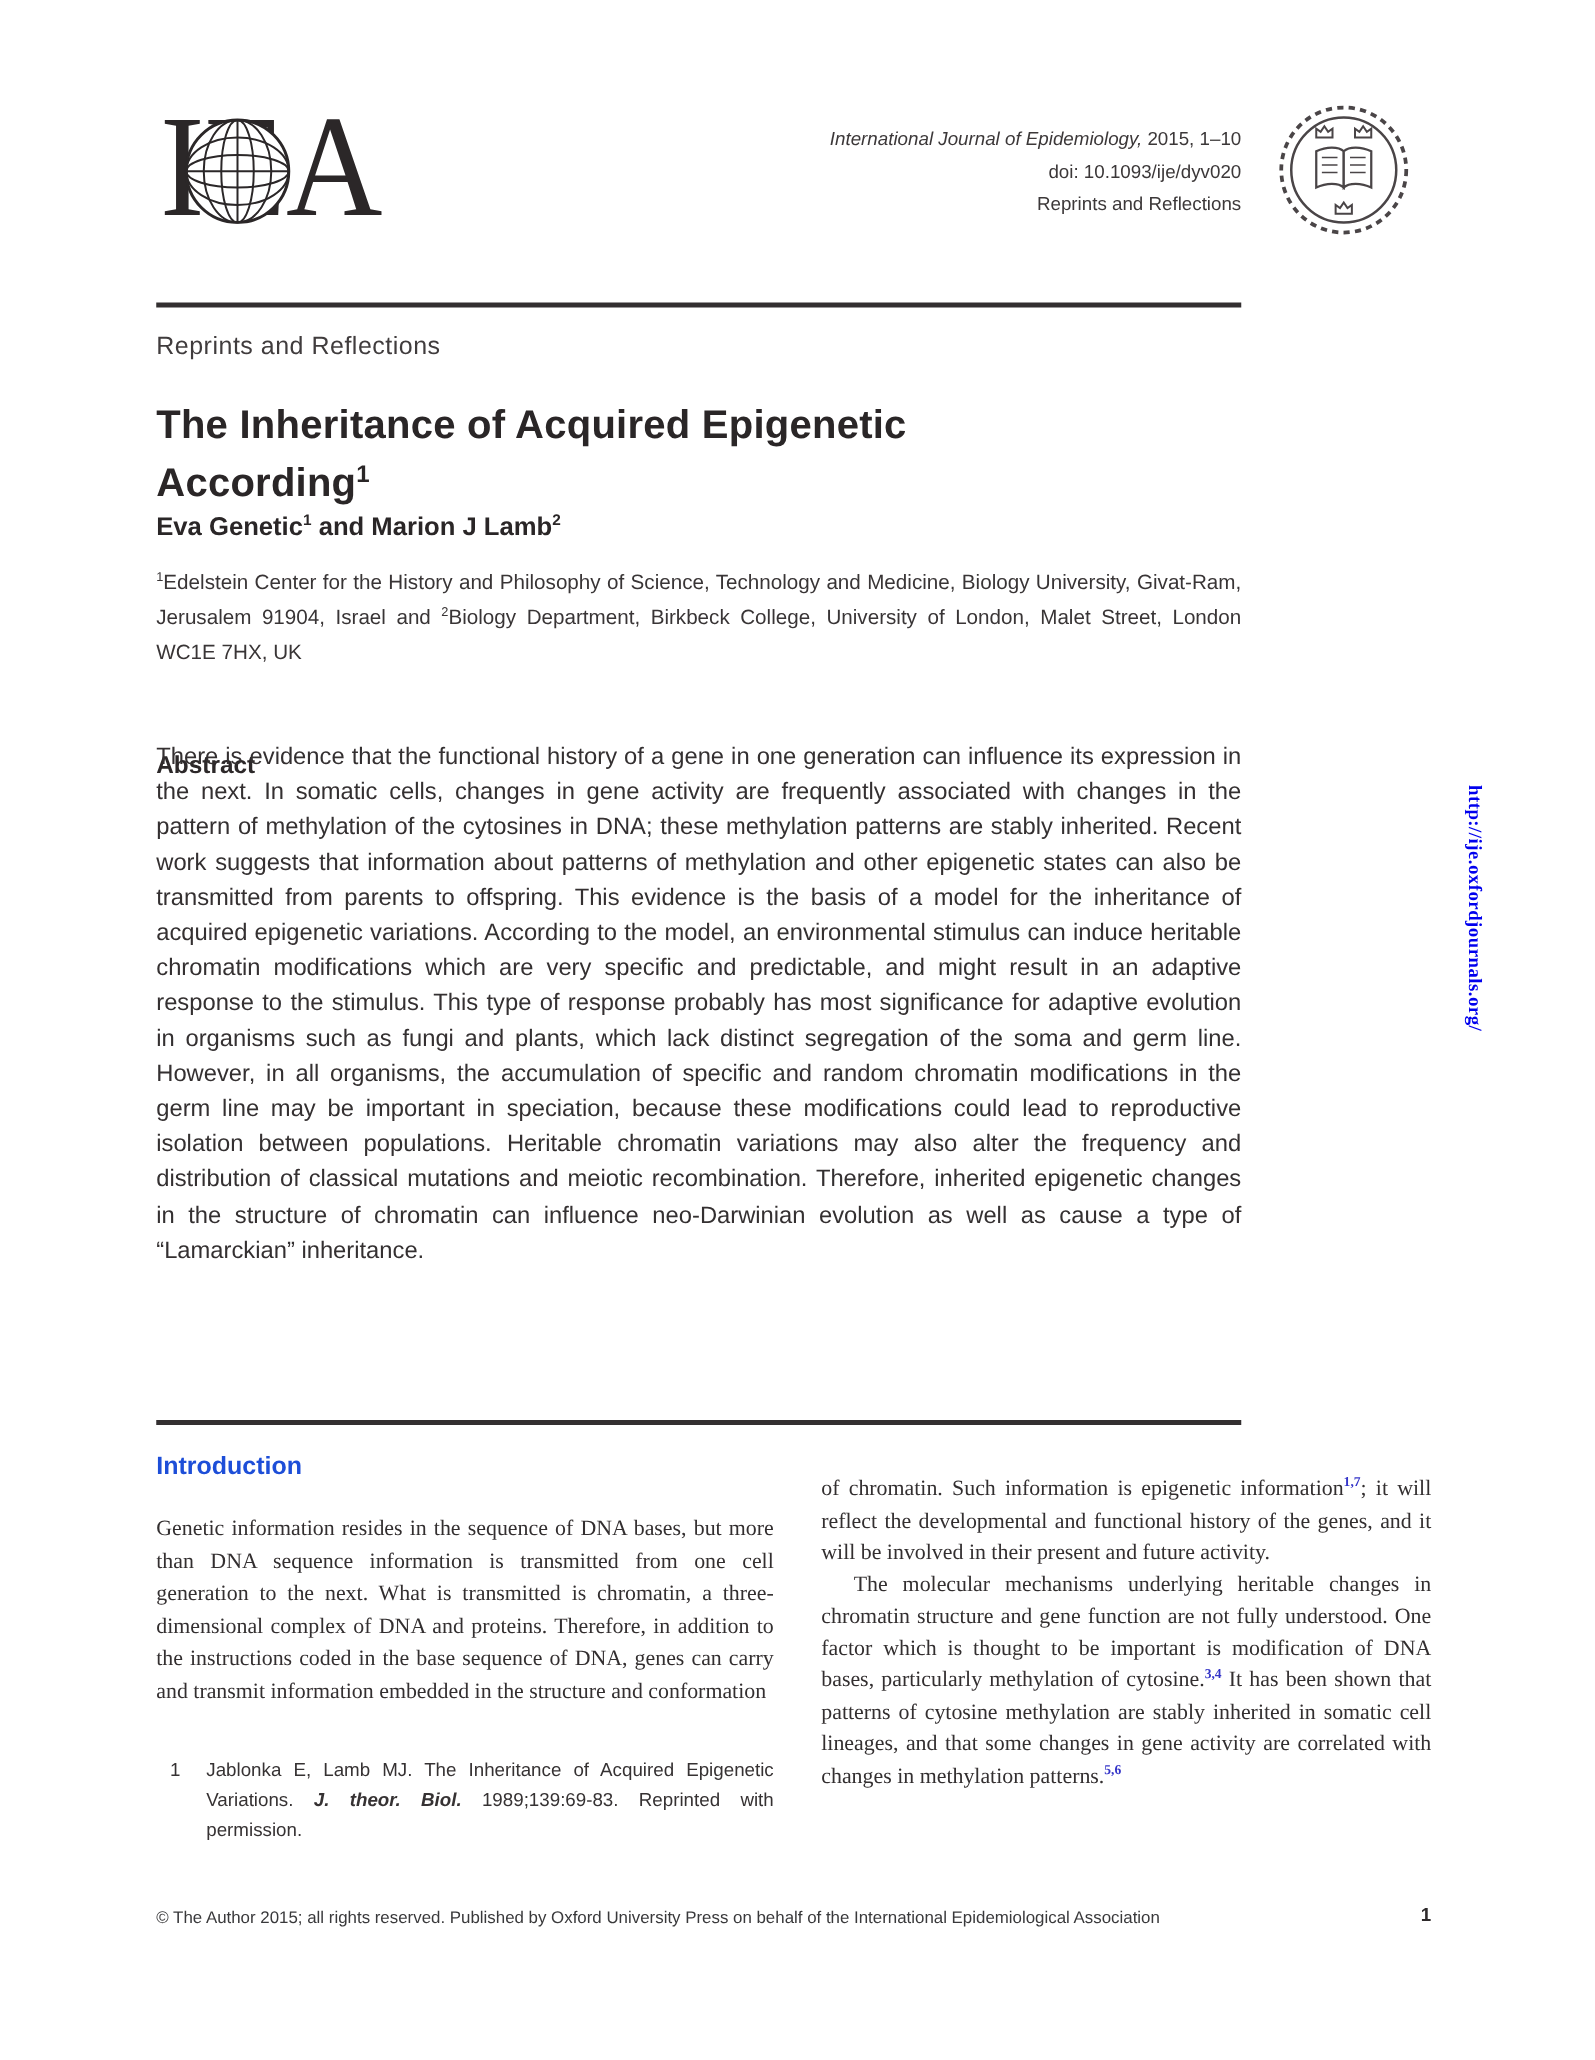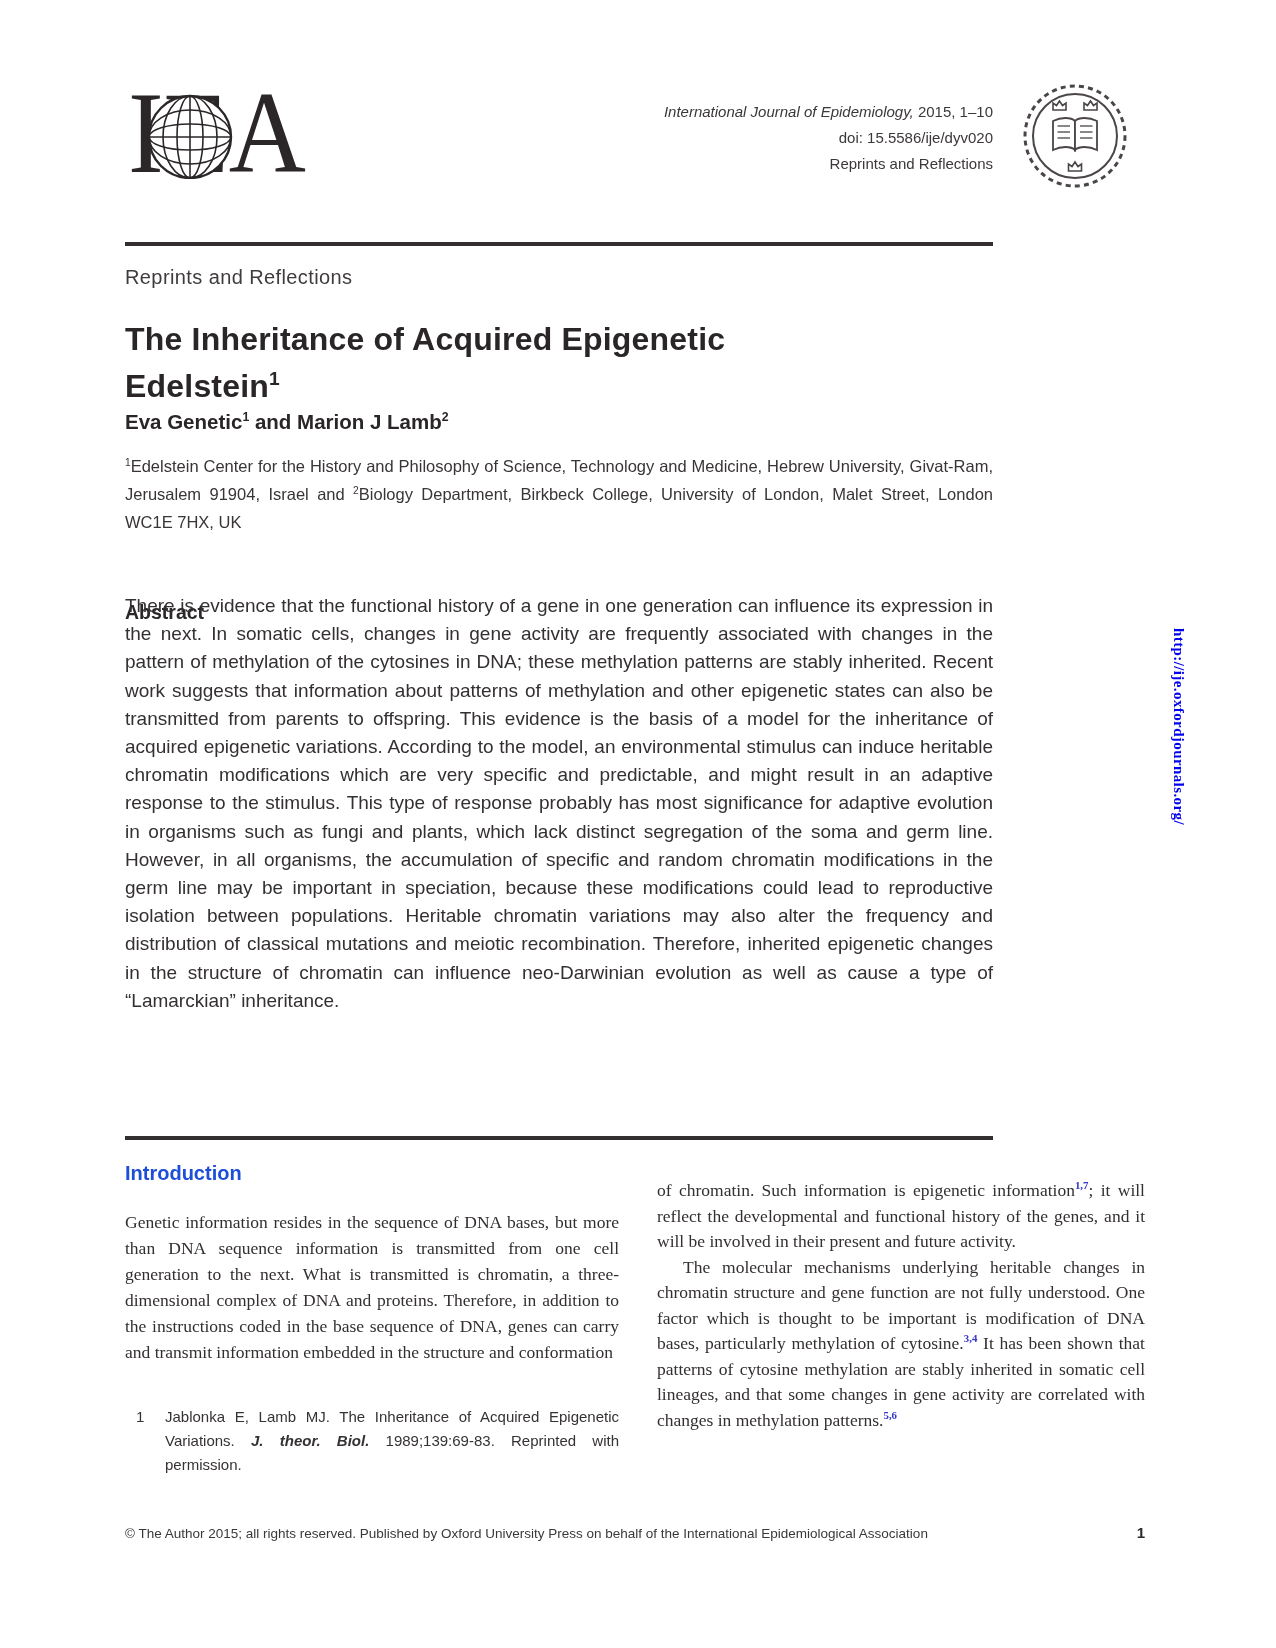--- a/index.html
+++ b/index.html
@@ -92,21 +92,21 @@
       <ellipse class="ln" cx="66" cy="46" rx="27" ry="41" stroke-width="1.6"></ellipse>
       <line class="ln" x1="66" y1="5" x2="66" y2="87" stroke-width="1.6"></line>
       <ellipse class="ln" cx="66" cy="46" rx="41" ry="13" stroke-width="1.6"></ellipse>
       <ellipse class="ln" cx="66" cy="46" rx="41" ry="27" stroke-width="1.6"></ellipse>
       <line class="ln" x1="25" y1="46" x2="107" y2="46" stroke-width="1.6"></line>
     </g>
   </svg>
 
   <div class="header-meta">
     <div><span class="journal-name">International Journal of Epidemiology,</span><span> 2015, 1–10</span></div>
-    <div>doi: 15.5586/ije/dyv020</div>
+    <div>doi: 10.1093/ije/dyv020</div>
     <div>Reprints and Reflections</div>
   </div>
 
   <svg class="oup-crest" viewBox="0 0 106 120" aria-hidden="true">
     <circle cx="53" cy="60" r="50" fill="none" stroke="#4a4547" stroke-width="3" stroke-dasharray="5 4.2"></circle>
     <circle cx="53" cy="60" r="42" fill="#ffffff" stroke="#4a4547" stroke-width="2"></circle>
 
     <g stroke="#4a4547" stroke-width="1.6" fill="none">
       <path d="M31,34 v-7 l3.5,2.5 3,-4.5 3,4.5 3.5,-2.5 v7 z"></path>
       <path d="M62,34 v-7 l3.5,2.5 3,-4.5 3,4.5 3.5,-2.5 v7 z"></path>
@@ -126,29 +126,29 @@
         <line x1="58" y1="62" x2="70.5" y2="62"></line>
     </g>
   </svg>
 
   <div class="rule rule-top"></div>
 
   <div class="section-label">Reprints and Reflections</div>
 
   <h1 class="article-title">
     <span>The Inheritance of Acquired Epigenetic</span><br>
-    <span>Edelstein</span><sup>1</sup>
+    <span>According</span><sup>1</sup>
   </h1>
 
   <div class="authors">
     <span>Eva Genetic</span><sup>1</sup><span> and Marion J Lamb</span><sup>2</sup>
   </div>
 
   <div class="affiliations">
-    <sup>1</sup><span>Edelstein Center for the History and Philosophy of Science, Technology and Medicine, Hebrew University, Givat-Ram, Jerusalem 91904, Israel and </span><sup>2</sup><span>Biology Department, Birkbeck College, University of London, Malet Street, London WC1E 7HX, UK</span>
+    <sup>1</sup><span>Edelstein Center for the History and Philosophy of Science, Technology and Medicine, Biology University, Givat-Ram, Jerusalem 91904, Israel and </span><sup>2</sup><span>Biology Department, Birkbeck College, University of London, Malet Street, London WC1E 7HX, UK</span>
   </div>
 
   <h2 class="abstract-heading">Abstract</h2>
   <p class="abstract-body">There is evidence that the functional history of a gene in one generation can influence its expression in the next. In somatic cells, changes in gene activity are frequently associated with changes in the pattern of methylation of the cytosines in DNA; these methylation patterns are stably inherited. Recent work suggests that information about patterns of methylation and other epigenetic states can also be transmitted from parents to offspring. This evidence is the basis of a model for the inheritance of acquired epigenetic variations. According to the model, an environmental stimulus can induce heritable chromatin modifications which are very specific and predictable, and might result in an adaptive response to the stimulus. This type of response probably has most significance for adaptive evolution in organisms such as fungi and plants, which lack distinct segregation of the soma and germ line. However, in all organisms, the accumulation of specific and random chromatin modifications in the germ line may be important in speciation, because these modifications could lead to reproductive isolation between populations. Heritable chromatin variations may also alter the frequency and distribution of classical mutations and meiotic recombination. Therefore, inherited epigenetic changes in the structure of chromatin can influence neo-Darwinian evolution as well as cause a type of “Lamarckian” inheritance.</p>
 
   <div class="rule rule-mid"></div>
 
   <div class="intro">
     <div class="col-left">
       <h2 class="intro-heading">Introduction</h2>

